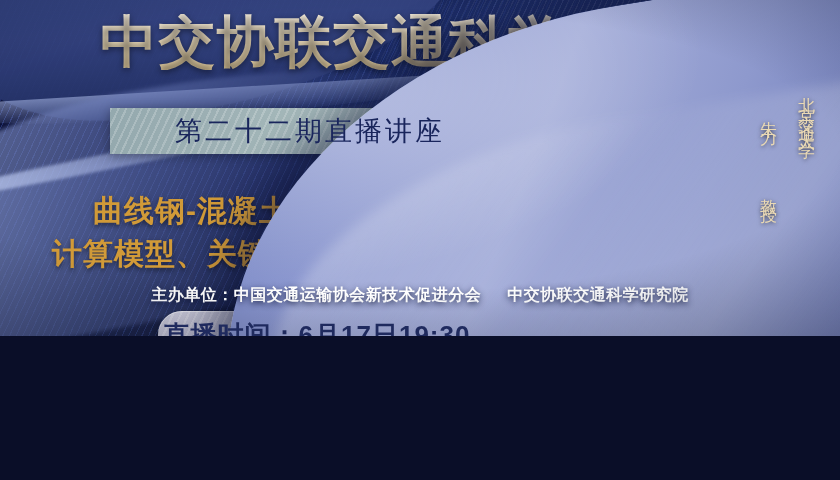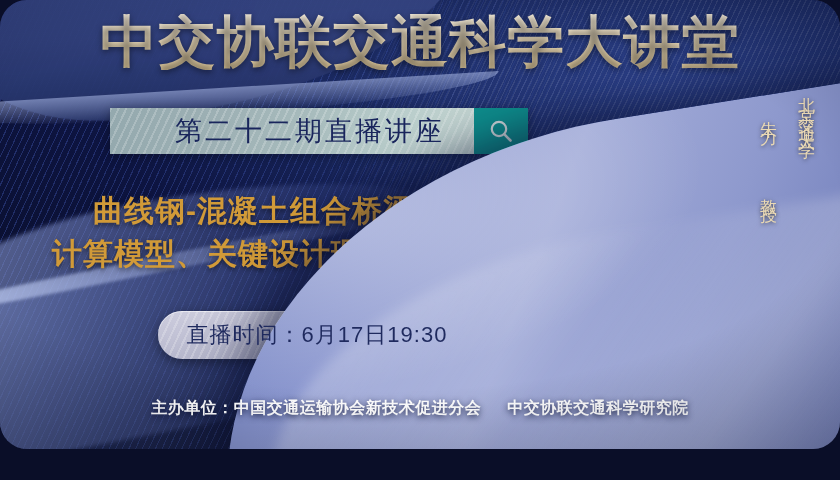--- a/index.html
+++ b/index.html
@@ -1,21 +1,20 @@
 <!DOCTYPE html>
 <html><head>
 <meta charset="utf-8">
 <style>
   html,body{margin:0;padding:0;background:#0a0e28;}
   *{box-sizing:border-box;}
   #poster{
-    position:relative;width:840px;height:449px;overflow:hidden;
+    position:relative;width:840px;height:336px;overflow:hidden;
     font-family:"Liberation Sans","DejaVu Sans",sans-serif;
     background:#0a0f2c;
-    border-radius:27px;
   }
 
   
   .bg-base{
     position:absolute;inset:0;
     background:
       radial-gradient(120% 80% at 78% 18%, #2b3f86 0%, #1b2a62 30%, #0d1440 58%, #080c24 100%),
       linear-gradient(160deg,#121a46 0%,#090d2a 45%,#060a20 100%);
   }
   
@@ -165,21 +164,21 @@
     overflow:hidden;
   }
   .time-pill::after{
     content:"";position:absolute;inset:0;
     background-image:repeating-linear-gradient(115deg,
        rgba(255,255,255,.22) 0px,rgba(255,255,255,.22) 2px,
        rgba(255,255,255,0) 2px,rgba(255,255,255,0) 7px);
   }
   .time-text{
     position:relative;z-index:2;
-    font-size:22px;color:#1f2a5e;font-weight:400;letter-spacing:1px;white-space:nowrap;
+    font-size:26px;color:#1f2a5e;font-weight:700;letter-spacing:1px;white-space:nowrap;
   }
 
   
   .speaker-col{
     position:absolute;writing-mode:vertical-rl;text-orientation:upright;
     color:#ead9b4;font-size:17px;letter-spacing:8px;font-weight:500;
     text-shadow:0 1px 4px rgba(0,0,0,.6);
   }
   #speaker-name{right:60px;top:108px;}
   #speaker-title{right:60px;top:185px;}

